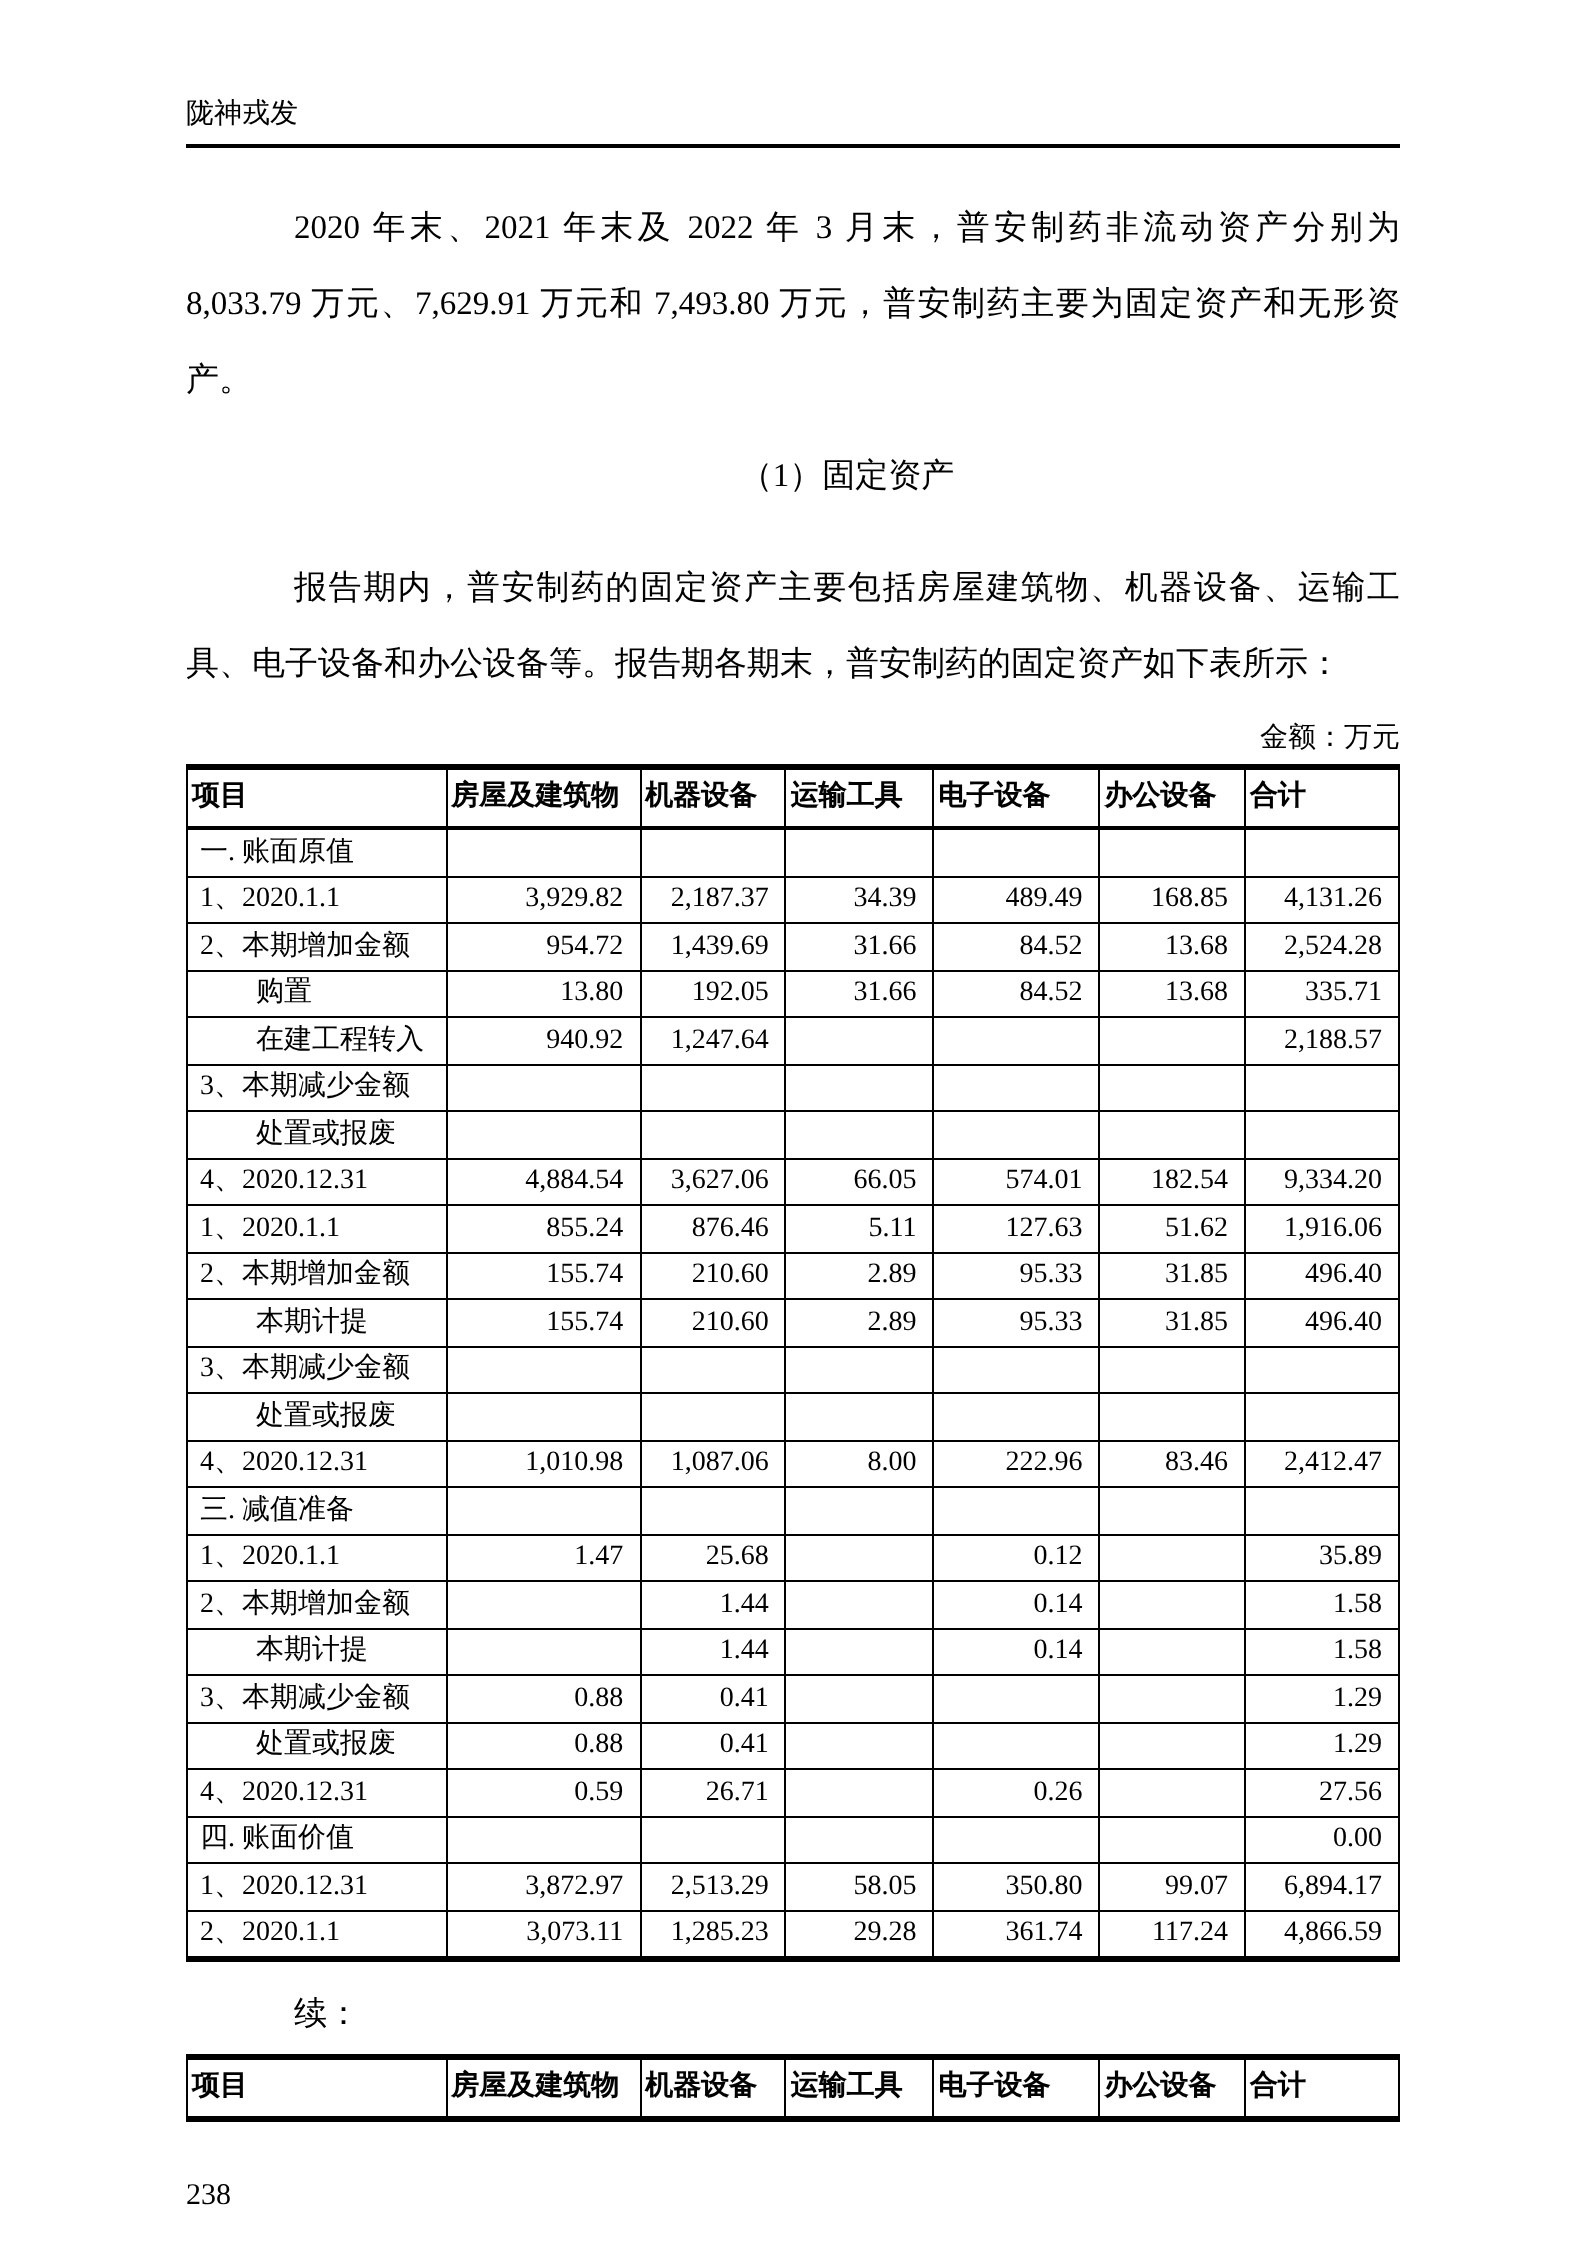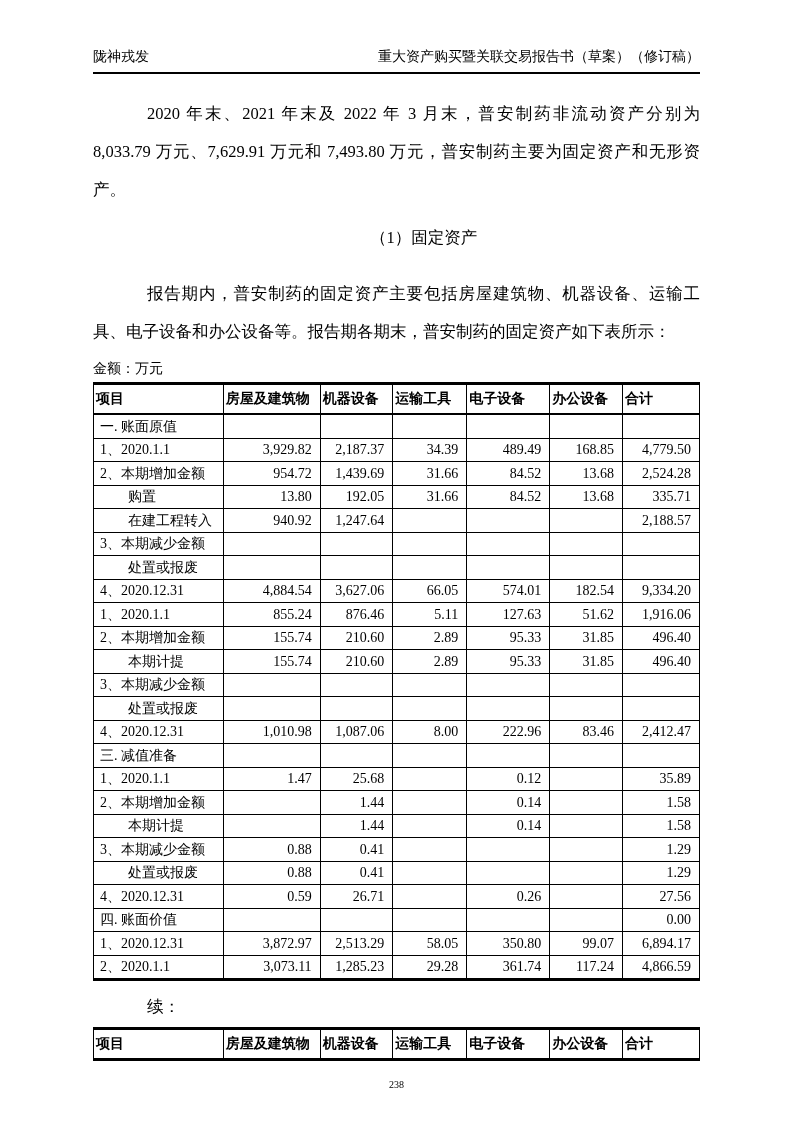--- a/index.html
+++ b/index.html
@@ -32,20 +32,21 @@
   .section-heading{
     margin:13px 0 0 0;
     font-size:16.5px;
     line-height:32px;
     padding-left:54px;
     text-align:center;
   }
   .unit-note{
     margin:9px 0 4px 0;
     font-size:14px;
+    text-align:right;
   }
   .continued-label{
     margin:15px 0 9px 0;
     font-size:16.5px;
     padding-left:54px;
   }
   
   table.fin{
     width:100%;
     border-collapse:collapse;
@@ -74,33 +75,32 @@
   td.c-label.indent{padding-left:34px;}
   td.c-num{text-align:right;}
   .col-item{width:21.4%;}
   .col-house{width:16.0%;}
   .col-machine{width:12.0%;}
   .col-vehicle{width:12.2%;}
   .col-electronic{width:13.7%;}
   .col-office{width:12.0%;}
   .col-total{width:12.7%;}
   .page-number{
-    margin-top:18px;
-    text-align:center;
-    font-size:10px;
+    margin-top:29px;
+    text-align:left;
+    font-size:15px;
   }
 </style>
 </head>
 <body>
 
 <div class="page">
 
   <div class="doc-header">
     <span>陇神戎发</span>
-    <span>重大资产购买暨关联交易报告书（草案）（修订稿）</span>
   </div>
 
   <p class="para">2020 年末、2021 年末及 2022 年 3 月末，普安制药非流动资产分别为 8,033.79 万元、7,629.91 万元和 7,493.80 万元，普安制药主要为固定资产和无形资产。</p>
 
   <div class="section-heading">（1）固定资产</div>
 
   <p class="para">报告期内，普安制药的固定资产主要包括房屋建筑物、机器设备、运输工具、电子设备和办公设备等。报告期各期末，普安制药的固定资产如下表所示：</p>
 
   <div class="unit-note">金额：万元</div>
 
@@ -135,21 +135,21 @@
           <td class="c-num"></td>
           <td class="c-num"></td>
         </tr>
         <tr>
           <td class="c-label">1、2020.1.1</td>
           <td class="c-num">3,929.82</td>
           <td class="c-num">2,187.37</td>
           <td class="c-num">34.39</td>
           <td class="c-num">489.49</td>
           <td class="c-num">168.85</td>
-          <td class="c-num">4,779.50</td>
+          <td class="c-num">4,131.26</td>
         </tr>
         <tr>
           <td class="c-label">2、本期增加金额</td>
           <td class="c-num">954.72</td>
           <td class="c-num">1,439.69</td>
           <td class="c-num">31.66</td>
           <td class="c-num">84.52</td>
           <td class="c-num">13.68</td>
           <td class="c-num">2,524.28</td>
         </tr>

